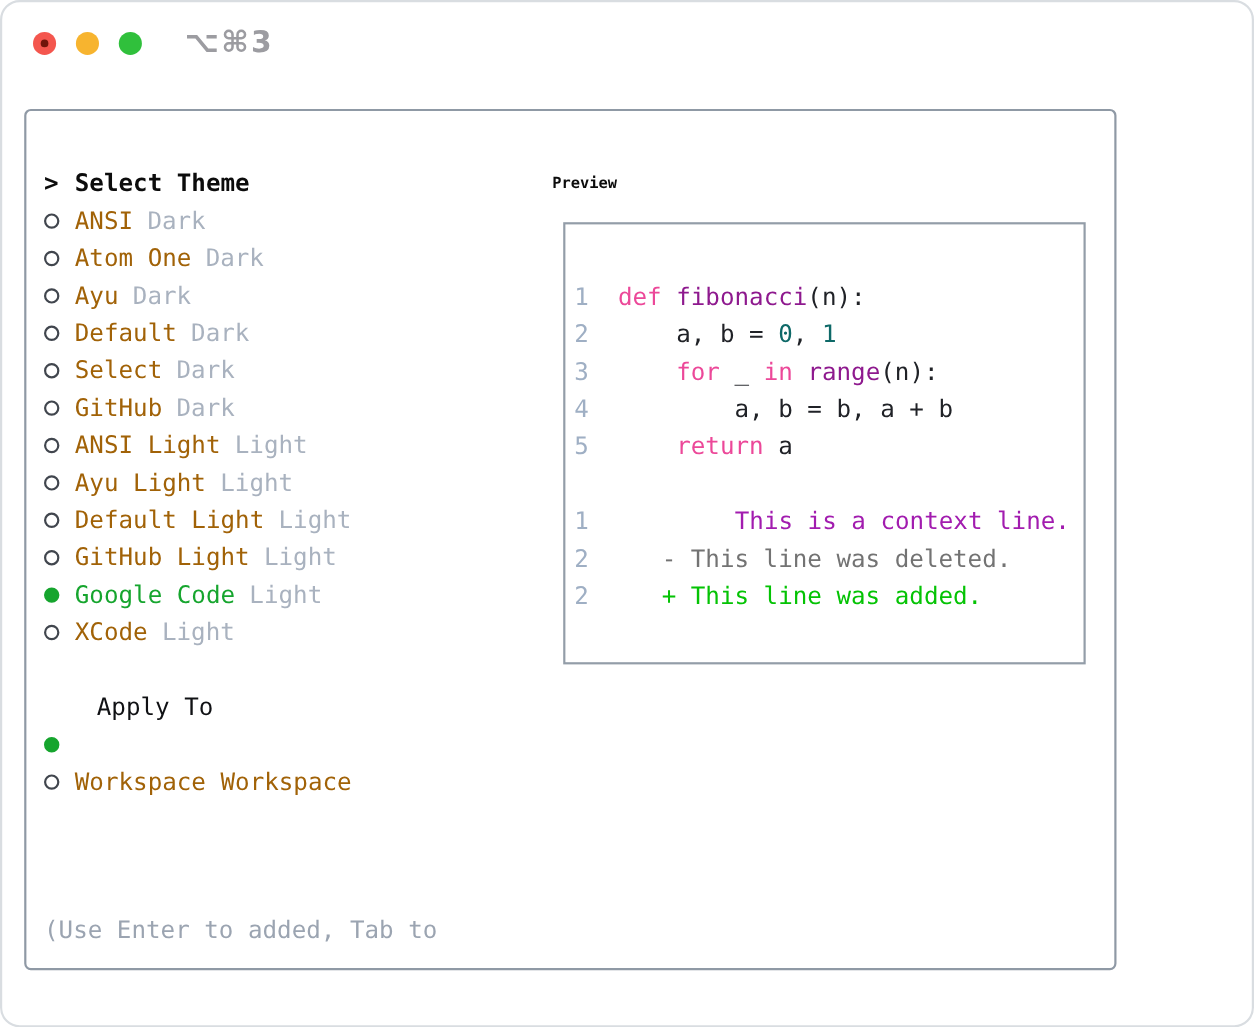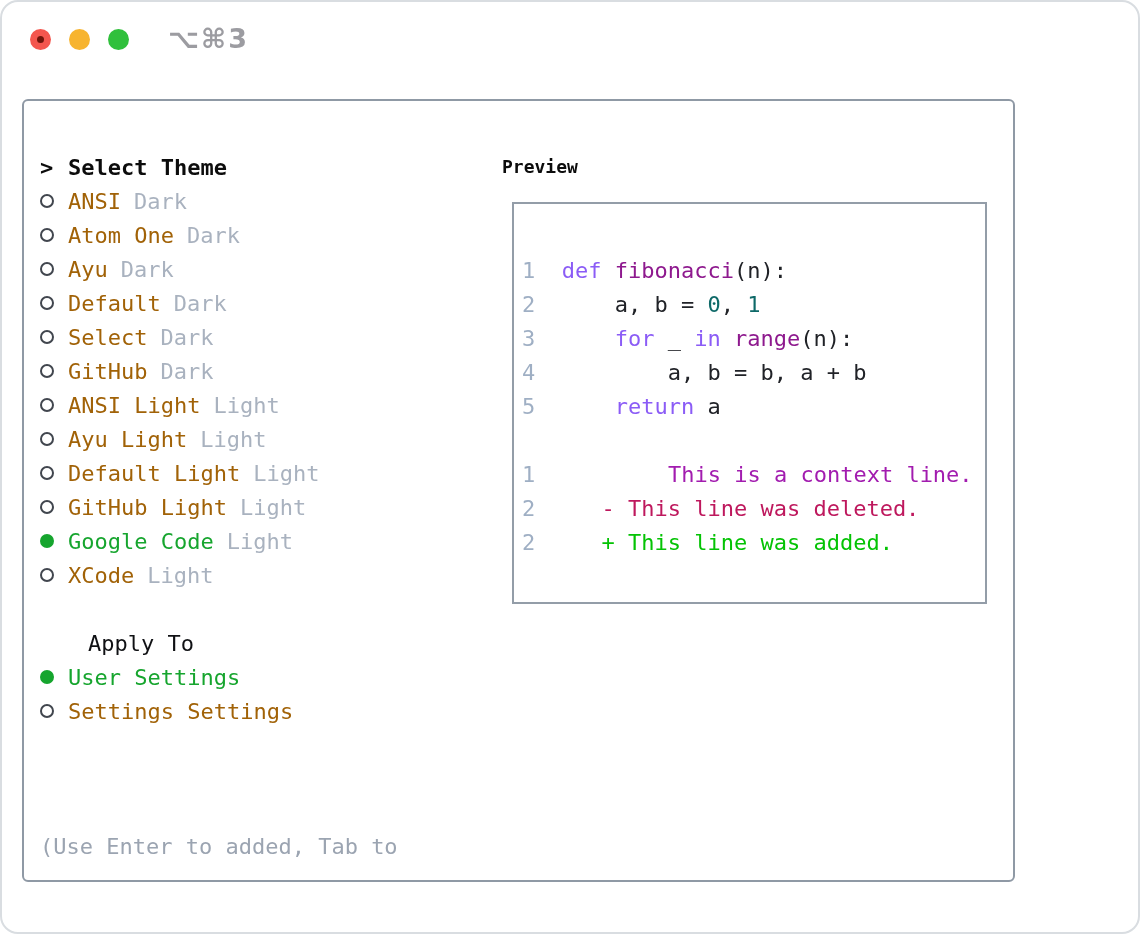--- a/index.html
+++ b/index.html
@@ -37,35 +37,35 @@
   .bullet{box-sizing:border-box;width:14px;height:14px;border:2px solid #41464e;border-radius:50%;margin:0 14px 0 0;flex:none;}
   .bullet.sel{background:#16a52e;border-color:#16a52e;}
   .name{color:#a16207;}
   .name.selname{color:#16a52e;}
   .variant{color:#a9b2bf;margin-left:13px;}
   .spacer{height:34px;}
   .help{color:#9ba4b1;font-size:22px;line-height:34px;white-space:pre;}
   
   .preview-title{
     position:absolute;left:478px;top:49px;height:34px;line-height:34px;
-    font-size:18px;font-weight:bold;color:#0c0c0c;
+    font-size:14px;font-weight:bold;color:#0c0c0c;
   }
   .preview-box{
     position:absolute;left:488px;top:101px;width:475px;height:402px;
     box-sizing:border-box;border:2px solid #939da8;background:#fff;
   }
   #code{margin:0;padding:50px 0 0 8px;font-family:"DejaVu Sans Mono",monospace;font-size:22px;line-height:34px;}
   .codeline{height:34px;white-space:pre;}
   .tok.num{color:#9fafc4;}
-  .tok.kw{color:#8b5cf6;}
+  .tok.kw{color:#ec4899;}
   .tok.fn{color:#8e198e;}
   .tok.lit{color:#0e6968;}
   .tok.pl{color:#202227;}
   .tok.ctx{color:#a21caf;margin-left:40px;}
-  .tok.del{color:#be185d;}
+  .tok.del{color:#737373;}
   .tok.add{color:#04c304;}
 </style>
 </head>
 <body>
 
 <div class="window">
 
   <div class="lights">
     <div class="light red">
       <div class="dot"></div>
@@ -99,22 +99,22 @@
         </div>
 
       <div class="spacer"></div>
 
       <div class="row">
         <span class="indent"></span>
         <span class="htext2">Apply To</span>
       </div>
 
       <div id="apply-list">
-          <div class="row"><span class="bullet sel"></span><span class="name selname">User Settings</span></div>
-          <div class="row"><span class="bullet"></span><span class="name">Settings Settings</span></div>
+          <div class="row"><span class="bullet sel"></span></div>
+          <div class="row"><span class="bullet"></span><span class="name">Workspace Workspace</span></div>
         </div>
 
       <div class="spacer"></div>
 
       <div class="help">
         <div>(Use Enter to added, Tab to</div>
         <div>change focus)</div>
       </div>
     </div>
 

